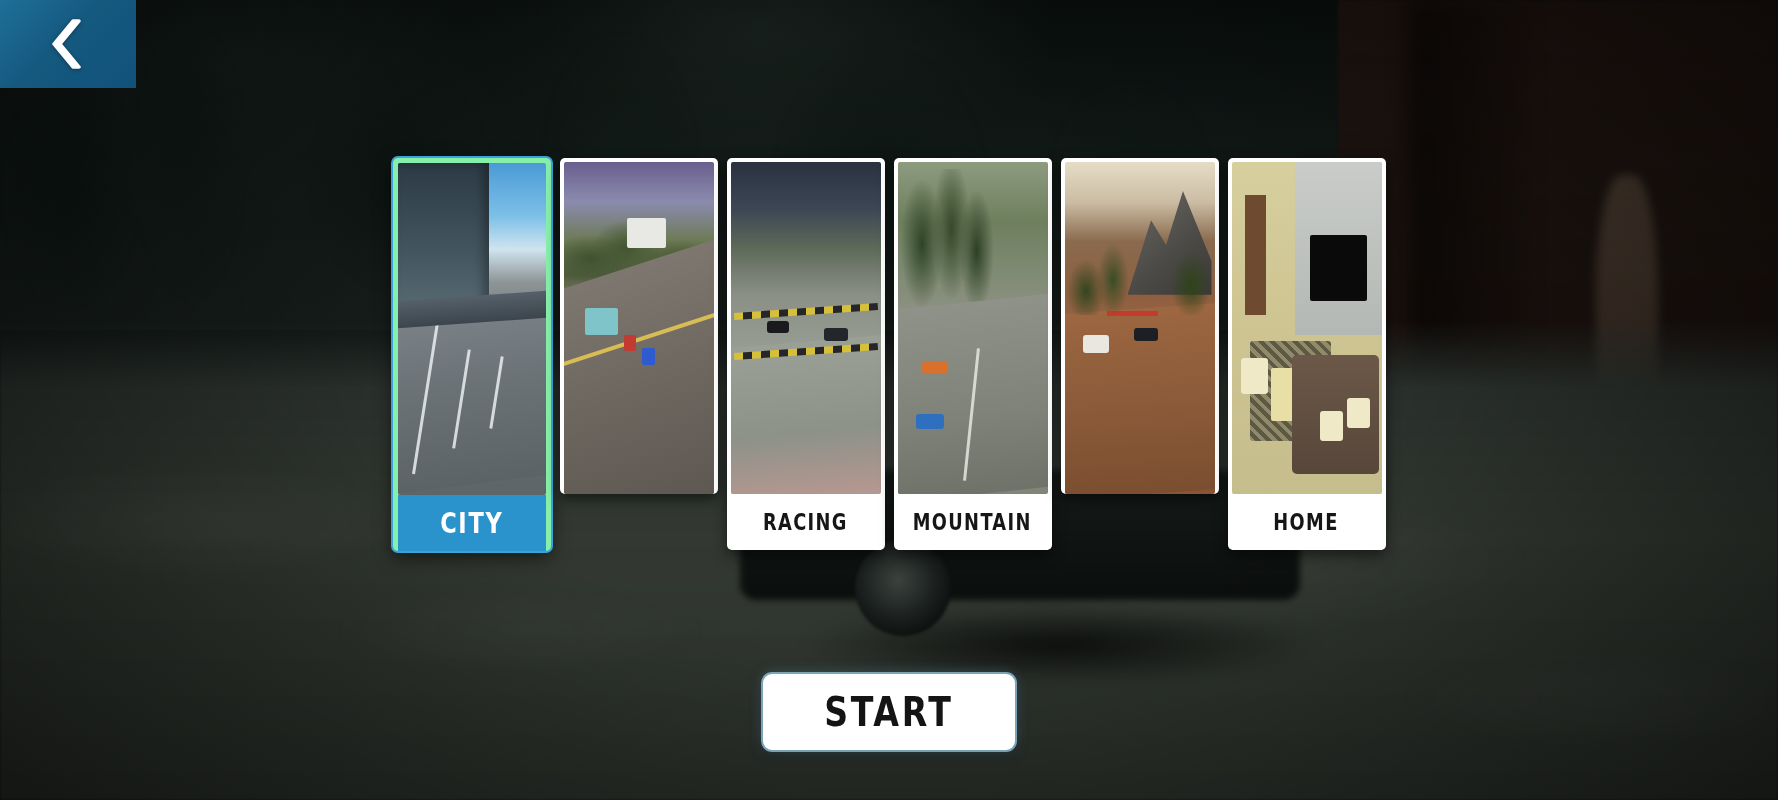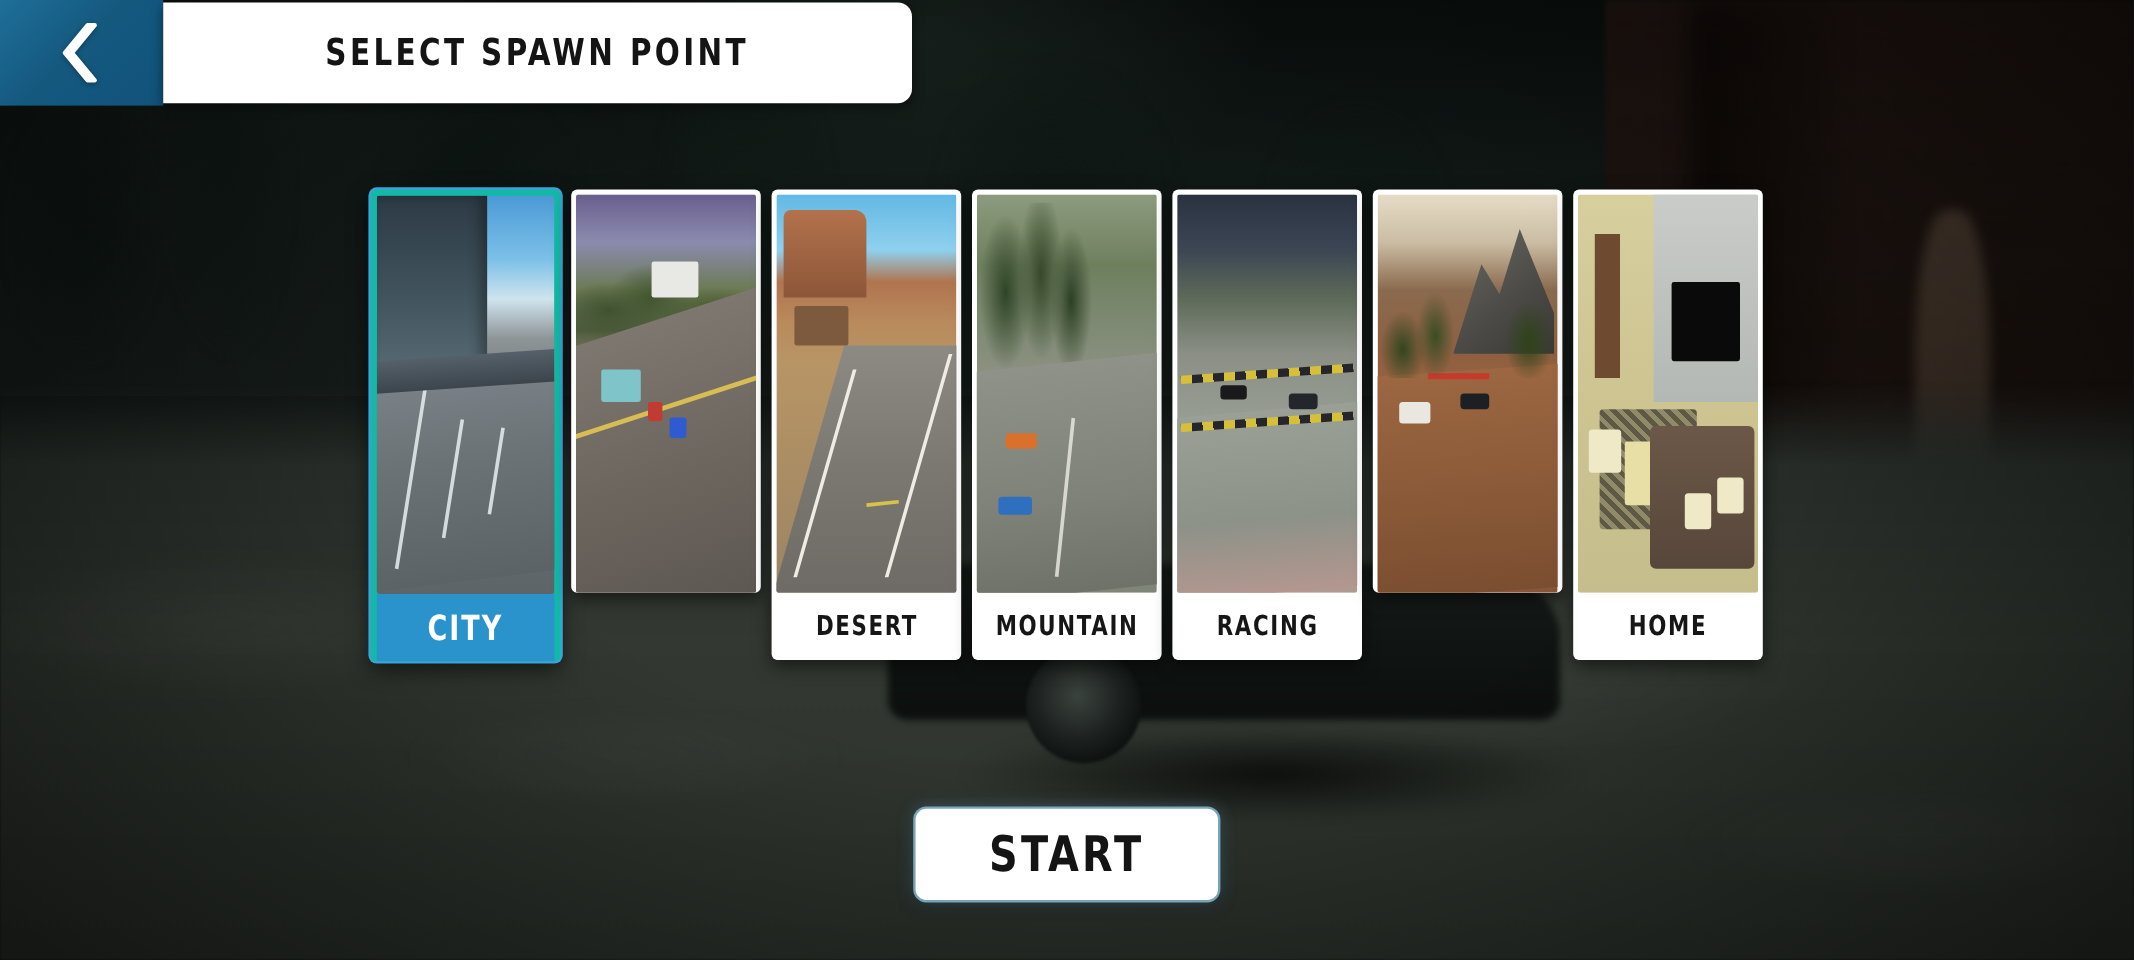--- a/index.html
+++ b/index.html
@@ -122,21 +122,21 @@
     gap:9px; z-index:15;
   }
   .card {
     width:158px; background:#ffffff; border-radius:5px;
     box-shadow:0 5px 14px rgba(0,0,0,.55);
     overflow:hidden; cursor:pointer; position:relative;
     display:flex; flex-direction:column;
     padding:4px 4px 0 4px;
   }
   .card.selected {
-    background:#14b8a6;
+    background:#86efac;
     padding:5px 5px 0 5px;
     box-shadow:0 0 0 2px #3aa3da, 0 6px 18px rgba(0,0,0,.6);
   }
   .thumb { width:100%; height:332px; overflow:hidden; position:relative; border-radius:2px; }
   .thumb .scene { position:absolute; inset:0; }
   .label {
     height:56px; display:flex; align-items:center; justify-content:center;
     background:#ffffff;
   }
   .card.selected .label { background:#2a93cc; }
@@ -256,23 +256,20 @@
 </div>
 
 <div id="header">
   <div id="back-btn">
     <span>
       <svg viewBox="0 0 40 52" xmlns="http://www.w3.org/2000/svg" aria-hidden="true">
         <path d="M31 3 L12 26 L31 49 L25 49 L6 26 L25 3 Z" fill="#ffffff" stroke="#ffffff" stroke-width="3.5" stroke-linejoin="round"></path>
       </svg>
     </span>
   </div>
-  <div id="title-plate">
-    <div class="title">SELECT SPAWN POINT</div>
-  </div>
 </div>
 
 <div id="cards">
     <div class="card selected">
       <div class="thumb">
         <div class="scene sc-city">
           <div class="city-road"></div>
           <div class="city-line" style="left:18%;bottom:6%;width:3px;height:46%;transform:rotate(9deg)"></div>
           <div class="city-line" style="left:42%;bottom:14%;width:3px;height:30%;transform:rotate(9deg)"></div>
           <div class="city-line" style="left:66%;bottom:20%;width:3px;height:22%;transform:rotate(9deg)"></div>
@@ -289,57 +286,43 @@
           <div class="hw-yellow"></div>
           <div class="hw-box" style="left:42%;top:17%;width:26%;height:9%"></div>
           <div class="hw-box" style="left:14%;top:44%;width:22%;height:8%;background:#7fc4c9"></div>
           <div class="hw-box" style="left:52%;top:56%;width:9%;height:5%;background:#2f5bd0"></div>
           <div class="hw-box" style="left:40%;top:52%;width:8%;height:5%;background:#c23b33"></div>
         </div>
       </div>
     </div>
     <div class="card">
       <div class="thumb">
-        <div class="scene sc-des">
-          <div class="des-road"></div>
-          <div class="des-line" style="left:26%;bottom:4%;width:3px;height:52%;transform:skewX(-16deg)"></div>
-          <div class="des-line" style="left:78%;bottom:4%;width:3px;height:56%;transform:skewX(-16deg)"></div>
-          <div class="des-line" style="left:50%;bottom:22%;width:18%;height:3px;background:#d8c24c;transform:rotate(-6deg)"></div>
-          <div class="hw-box" style="position:absolute;left:10%;top:28%;width:30%;height:10%;background:#7d5a3e"></div>
-        </div>
-      </div>
-      <div class="label">
-        <span>DESERT</span>
-      </div>
-    </div>
-    <div class="card">
-      <div class="thumb">
-        <div class="scene sc-mtn">
-          <div class="mtn-road"></div>
-          <div class="mtn-car" style="left:16%;top:60%;width:26px;height:13px;background:#d9702c"></div>
-          <div class="mtn-car" style="left:12%;top:76%;width:28px;height:15px;background:#2f6fc0"></div>
-          <div class="city-line" style="left:48%;bottom:4%;width:3px;height:40%;background:#e6e6df;transform:rotate(6deg)"></div>
-        </div>
-      </div>
-      <div class="label">
-        <span>MOUNTAIN</span>
-      </div>
-    </div>
-    <div class="card">
-      <div class="thumb">
         <div class="scene sc-rac">
           <div class="rac-road"></div>
           <div class="rac-barrier" style="left:2%;top:44%;width:96%;transform:rotate(-4deg)"></div>
           <div class="rac-barrier" style="left:2%;top:56%;width:96%;transform:rotate(-4deg)"></div>
           <div class="mtn-car" style="left:24%;top:48%;width:22px;height:12px;background:#1a1a1c"></div>
           <div class="mtn-car" style="left:62%;top:50%;width:24px;height:13px;background:#23262b"></div>
         </div>
       </div>
       <div class="label">
         <span>RACING</span>
+      </div>
+    </div>
+    <div class="card">
+      <div class="thumb">
+        <div class="scene sc-mtn">
+          <div class="mtn-road"></div>
+          <div class="mtn-car" style="left:16%;top:60%;width:26px;height:13px;background:#d9702c"></div>
+          <div class="mtn-car" style="left:12%;top:76%;width:28px;height:15px;background:#2f6fc0"></div>
+          <div class="city-line" style="left:48%;bottom:4%;width:3px;height:40%;background:#e6e6df;transform:rotate(6deg)"></div>
+        </div>
+      </div>
+      <div class="label">
+        <span>MOUNTAIN</span>
       </div>
     </div>
     <div class="card">
       <div class="thumb">
         <div class="scene sc-off">
           <div class="off-track"></div>
           <div class="mtn-car" style="left:12%;top:52%;width:26px;height:18px;background:#eae7e0"></div>
           <div class="mtn-car" style="left:46%;top:50%;width:24px;height:13px;background:#1c2024"></div>
           <div class="rac-barrier" style="left:28%;top:45%;width:34%;height:5px;background:#c63a2c"></div>
         </div>

